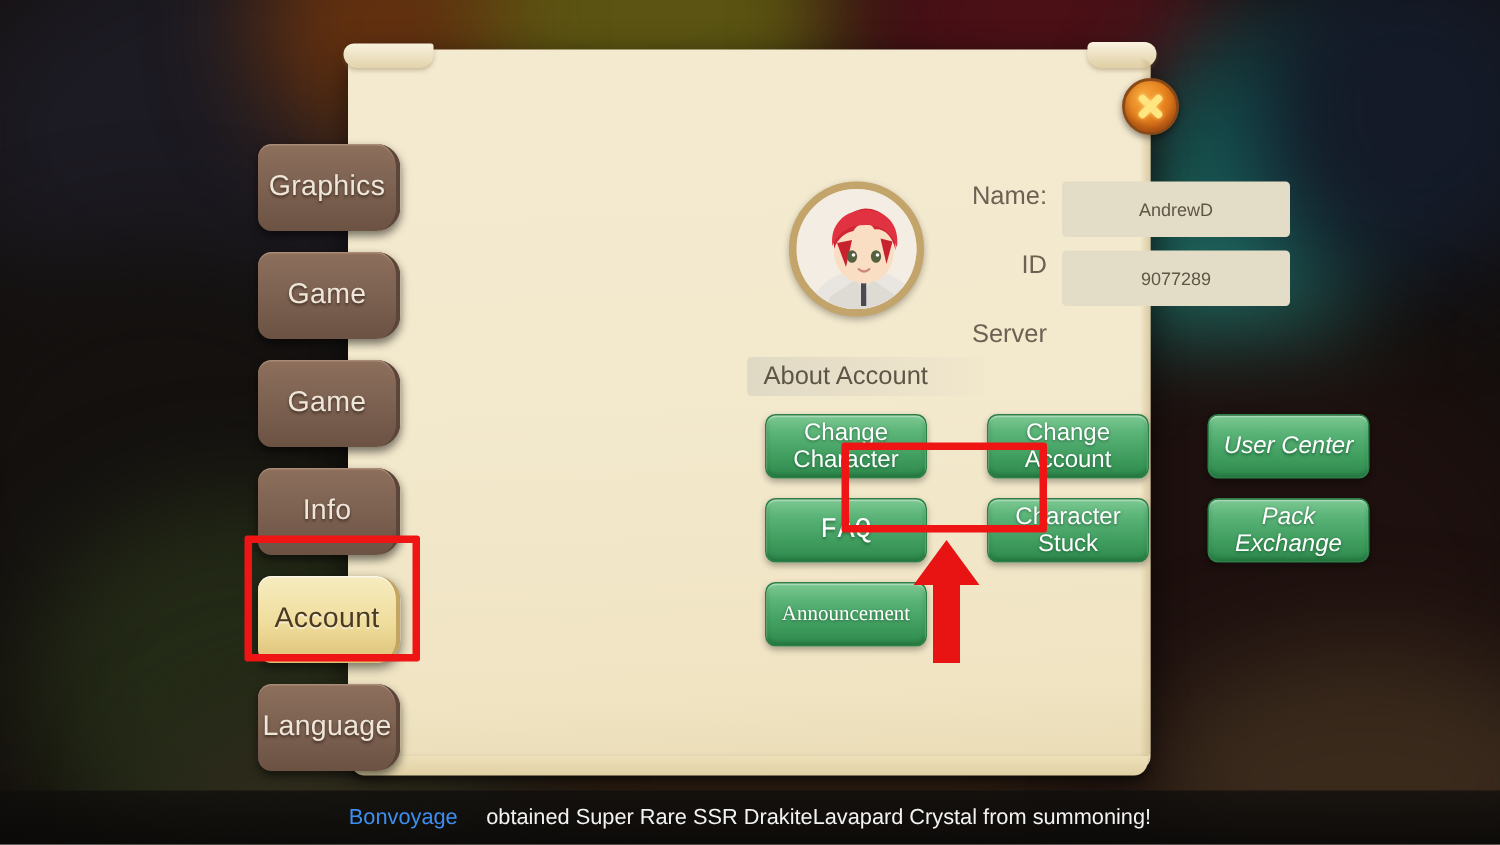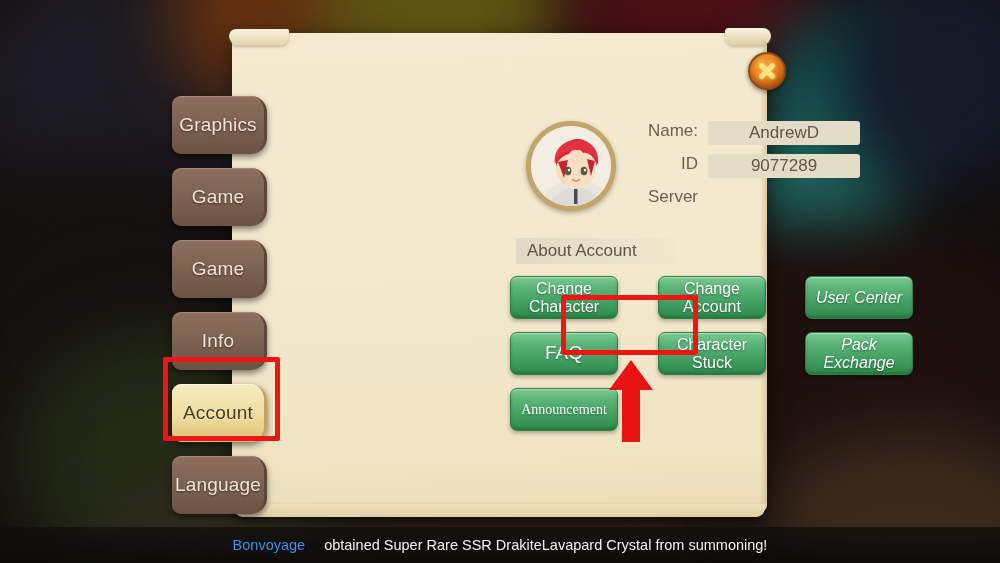--- a/index.html
+++ b/index.html
@@ -135,30 +135,30 @@
   #info-fields {
     position: absolute; left: 404px; top: 88px;
     display: flex; flex-direction: column; gap: 9px;
   }
   .field-row { display: flex; align-items: flex-start; }
   .field-label {
     width: 72px; text-align: right; padding-right: 10px;
     font-size: 17px; color: #6c6152;
   }
   .field-value {
-    width: 152px; height: 24px;
+    width: 152px; height: 37px;
     background: #e3dcc6;
     border-radius: 3px;
     display: flex; align-items: center; justify-content: center;
-    font-size: 17px; color: #5f5645;
+    font-size: 12px; color: #5f5645;
   }
 
   
   #section-header {
-    position: absolute; left: 284px; top: 205px;
+    position: absolute; left: 266px; top: 205px;
     width: 158px; height: 26px;
     background: linear-gradient(90deg, rgba(223,216,196,.95), rgba(234,227,205,.25));
     border-radius: 3px;
     display: flex; align-items: center; padding-left: 11px;
     font-size: 17px; color: #5d5647;
   }
 
   
   #btn-grid {
     position: absolute; left: 278px; top: 243px;
@@ -273,21 +273,21 @@
       </div>
       <div class="gbtn c1 r0">
         <span>
           <span>Change</span><br><span>Account</span>
         </span>
       </div>
       <div class="gbtn c2 r0">
         <span>User Center</span>
       </div>
       <div class="gbtn c0 r1">
-        <span style="font-size:19px;">FAQ</span>
+        <span style="font-size:19px;font-family:Liberation Mono, monospace;">FAQ</span>
       </div>
       <div class="gbtn c1 r1">
         <span>
           <span>Character</span><br><span>Stuck</span>
         </span>
       </div>
       <div class="gbtn c2 r1">
         <span>
           <span>Pack</span><br><span>Exchange</span>
         </span>

